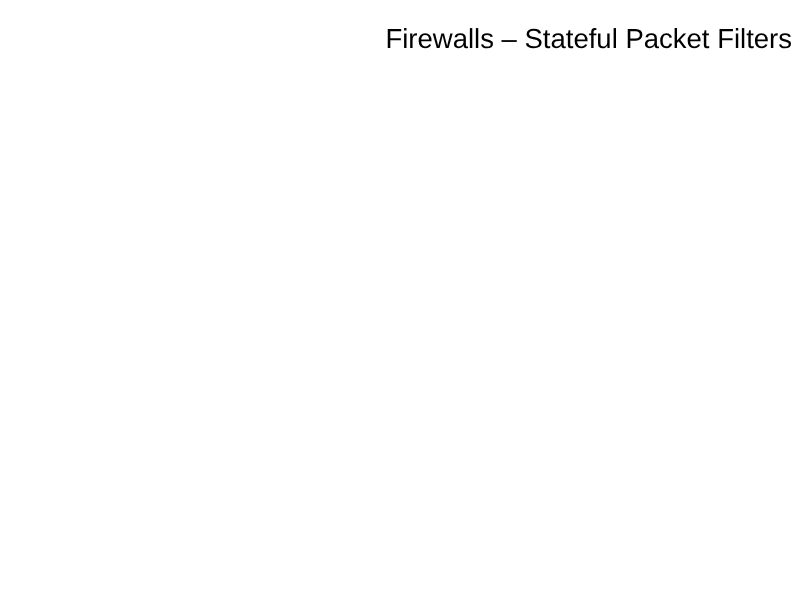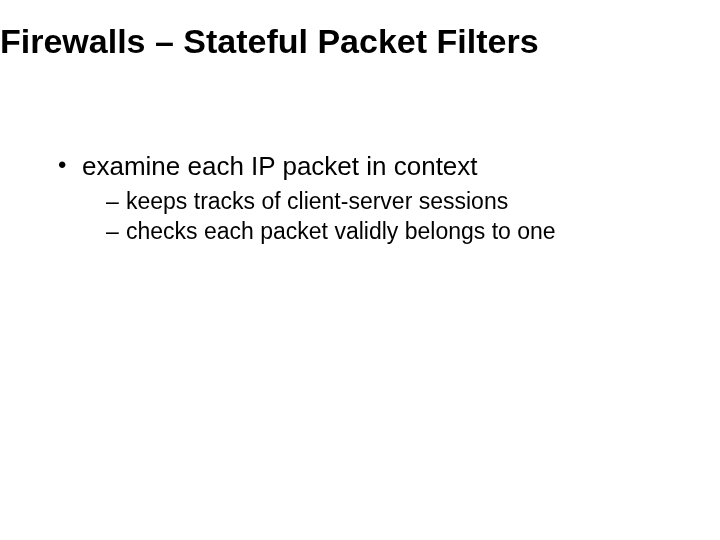--- a/index.html
+++ b/index.html
@@ -15,23 +15,23 @@
     width: 720px;
     height: 540px;
     position: relative;
     box-sizing: border-box;
   }
   .title {
     position: absolute;
     top: 22px;
     left: 0;
     width: 100%;
-    text-align: left;
-    font-size: 34px;
-    font-weight: 700;
+    text-align: right;
+    font-size: 25px;
+    font-weight: 400;
     letter-spacing: 0px;
   }
   .body {
     position: absolute;
     top: 150px;
     left: 58px;
     right: 40px;
   }
   ul.level1 {
     list-style: none;
@@ -72,22 +72,15 @@
   }
 </style>
 </head>
 <body>
 
 <div class="slide">
   <div class="title">Firewalls – Stateful Packet Filters</div>
 
   <div class="body">
     <ul class="level1">
-      <li>
-        <span>examine each IP packet in context</span>
-        <ul class="level2">
-          <li>keeps tracks of client-server sessions</li>
-          <li>checks each packet validly belongs to one</li>
-        </ul>
-      </li>
     </ul>
   </div>
 </div>
 
 </body></html>

